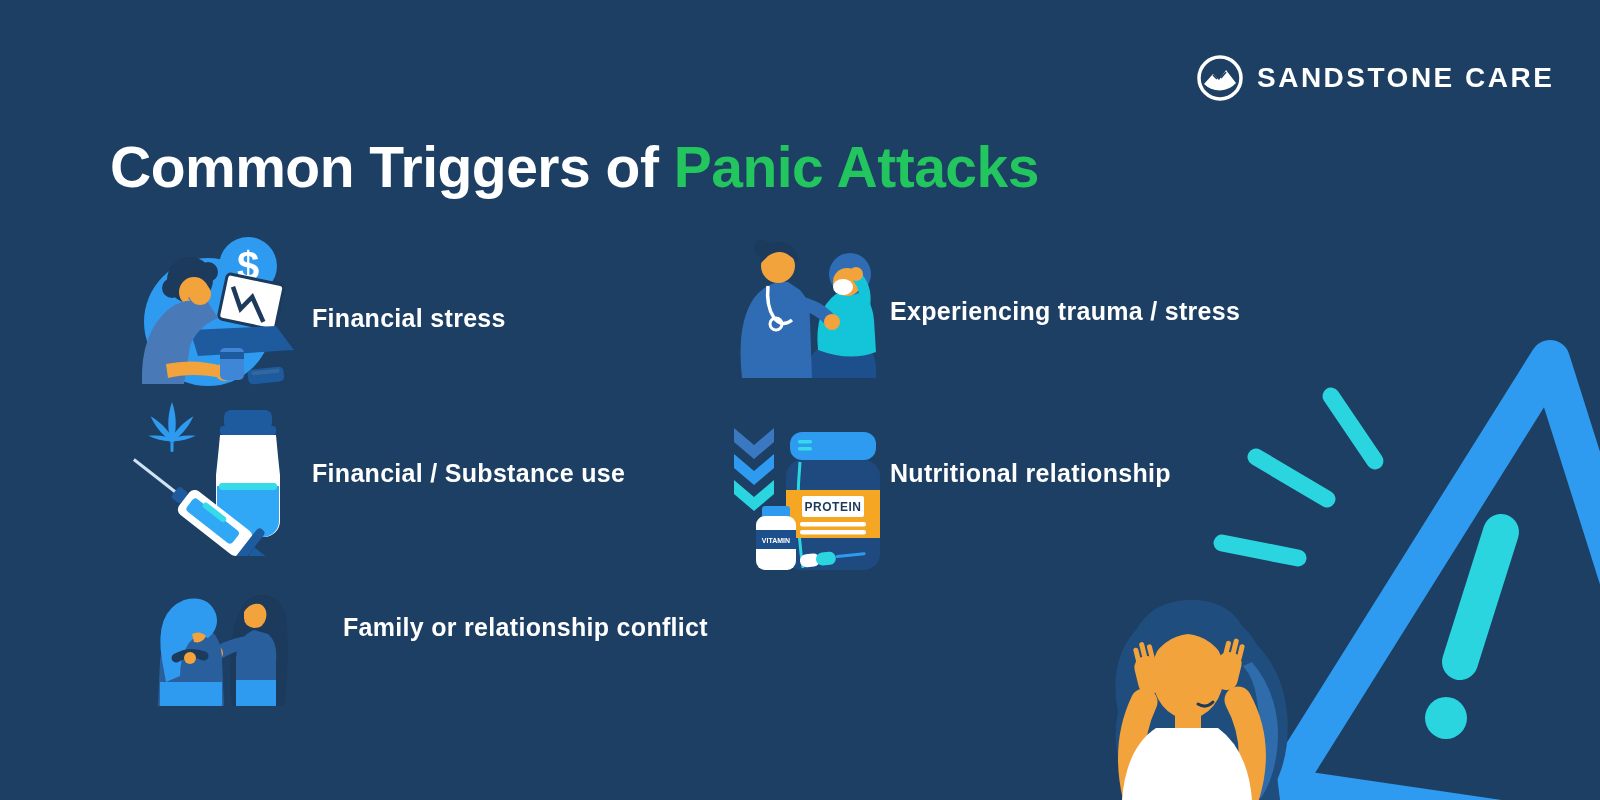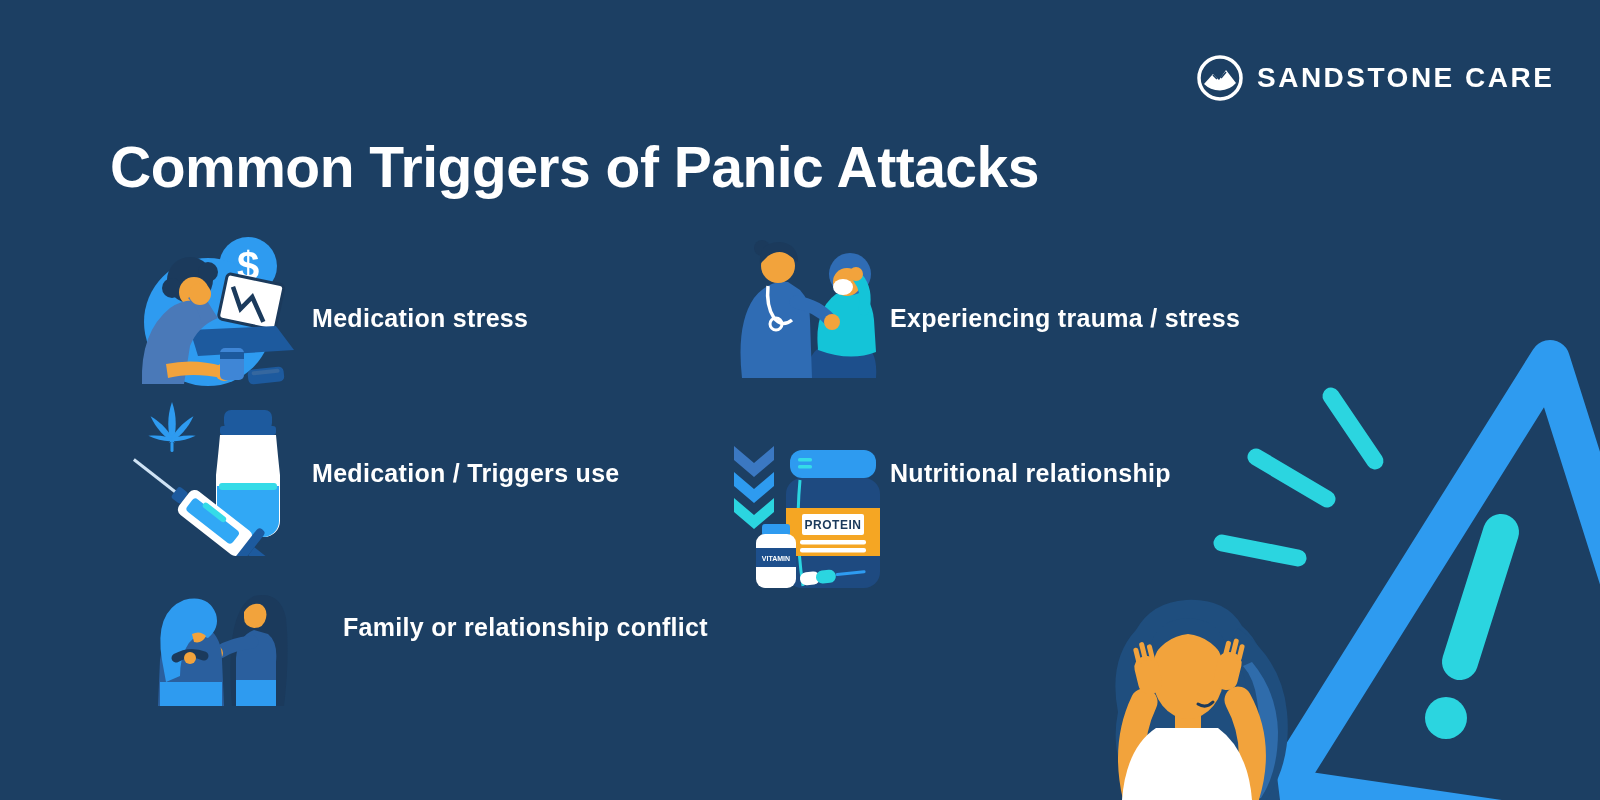--- a/index.html
+++ b/index.html
@@ -8,37 +8,37 @@
   .canvas {
     position:relative; width:1600px; height:800px;
     background:#1c3f63; overflow:hidden;
   }
   
   .brand { position:absolute; left:1196px; top:54px; display:flex; align-items:center; gap:13px; }
   .brand-text { color:#ffffff; font-size:28px; font-weight:700; letter-spacing:2.5px; white-space:nowrap; }
   
   .title { position:absolute; left:110px; top:134px; font-size:57px; font-weight:700; letter-spacing:-0.5px; white-space:nowrap; }
   .title .t-prefix { color:#ffffff;text-align:right; }
-  .title .t-highlight { color:#ffffff;margin-top:14px; }
+  .title .t-highlight { color:#22c55e;margin-top:14px; }
   
   .icon-box { position:absolute; }
   .trigger-label {
     position:absolute; transform:translateY(-50%);
     color:#ffffff; font-size:25px; font-weight:700; letter-spacing:0.3px; white-space:nowrap;
   }
   .lbl-1 { left:312px; top:318px; }
   .lbl-2 { left:312px; top:473px; }
   .lbl-3 { left:312px; top:627px;margin-left:31px; }
-  .lbl-4 { left:890px; top:318px; }
+  .lbl-4 { left:890px; top:311px; }
   .lbl-5 { left:890px; top:473px; }
   .ico-1 { left:128px; top:232px; }
   .ico-2 { left:120px; top:390px; }
   .ico-3 { left:132px; top:560px; }
   .ico-4 { left:712px; top:228px; }
-  .ico-5 { left:712px; top:436px; }
+  .ico-5 { left:712px; top:418px; }
   .decoration { position:absolute; left:1080px; top:330px; }
 </style>
 </head>
 <body>
 
 <div class="canvas">
 
   <div class="brand">
     <svg width="48" height="48" viewBox="0 0 48 48">
       <circle cx="24" cy="24" r="21" fill="none" stroke="#ffffff" stroke-width="3.5"></circle>
@@ -76,21 +76,21 @@
         <circle cx="96" cy="140" r="9" fill="#f2a33c"></circle>
       </g>
       <rect x="92" y="116" width="24" height="32" rx="5" fill="#3f86d6"></rect>
       <rect x="92" y="120" width="24" height="7" fill="#1d5a9e"></rect>
       <g transform="rotate(-6 138 144)">
         <rect x="120" y="136" width="36" height="15" rx="5" fill="#1d5a9e"></rect>
         <rect x="124" y="138" width="28" height="4" rx="2" fill="#35679f"></rect>
       </g>
     </svg>
   </div>
-  <div class="trigger-label lbl-1">Medication stress</div>
+  <div class="trigger-label lbl-1">Financial stress</div>
 
   <div class="icon-box ico-2">
     <svg width="172" height="166" viewBox="0 0 172 166">
 
       <g transform="translate(52,50)" fill="#2e9bf0">
         <g>
             <path d="M0 4 C -5 -8 -5 -24 0 -38 C 5 -24 5 -8 0 4 Z"></path>
           </g>
         <g transform="rotate(-42)">
             <path d="M0 4 C -4 -6 -4 -20 0 -32 C 4 -20 4 -6 0 4 Z"></path>
@@ -120,21 +120,21 @@
         <rect x="-4" y="-7" width="12" height="14" rx="3" fill="#1d5a9e"></rect>
         <rect x="8" y="-15" width="78" height="30" rx="7" fill="#ffffff"></rect>
         <rect x="15" y="-8" width="58" height="16" rx="4" fill="#31a8f5"></rect>
         <rect x="26" y="-11" width="28" height="6" rx="3" fill="#35dbe8"></rect>
         <rect x="84" y="-24" width="9" height="48" rx="4" fill="#1d5a9e"></rect>
         <rect x="93" y="-5" width="26" height="10" fill="#1d5a9e"></rect>
         <rect x="117" y="-13" width="9" height="26" rx="4" fill="#1d5a9e"></rect>
       </g>
     </svg>
   </div>
-  <div class="trigger-label lbl-2">Medication / Triggers use</div>
+  <div class="trigger-label lbl-2">Financial / Substance use</div>
 
   <div class="icon-box ico-3">
     <svg width="162" height="146" viewBox="0 0 162 146">
 
       <g>
         <path d="M100 146 Q92 50 122 36 Q148 30 154 58 Q158 96 152 146 L138 146 Q144 96 140 78 Q134 98 126 110 L116 146 Z" fill="#1b3a5c"></path>
         <path d="M112 52 Q118 42 128 44 Q136 48 134 58 Q132 68 122 68 Q112 66 112 58 Z" fill="#f2a33c"></path>
         <path d="M104 146 L104 98 Q106 76 122 70 L136 74 Q146 82 144 102 L144 146 Z" fill="#2a5f9e"></path>
         <path d="M120 82 Q100 84 88 92" stroke="#2a5f9e" stroke-width="13" stroke-linecap="round" fill="none"></path>
         <circle cx="84" cy="93" r="7" fill="#f2a33c"></circle>

